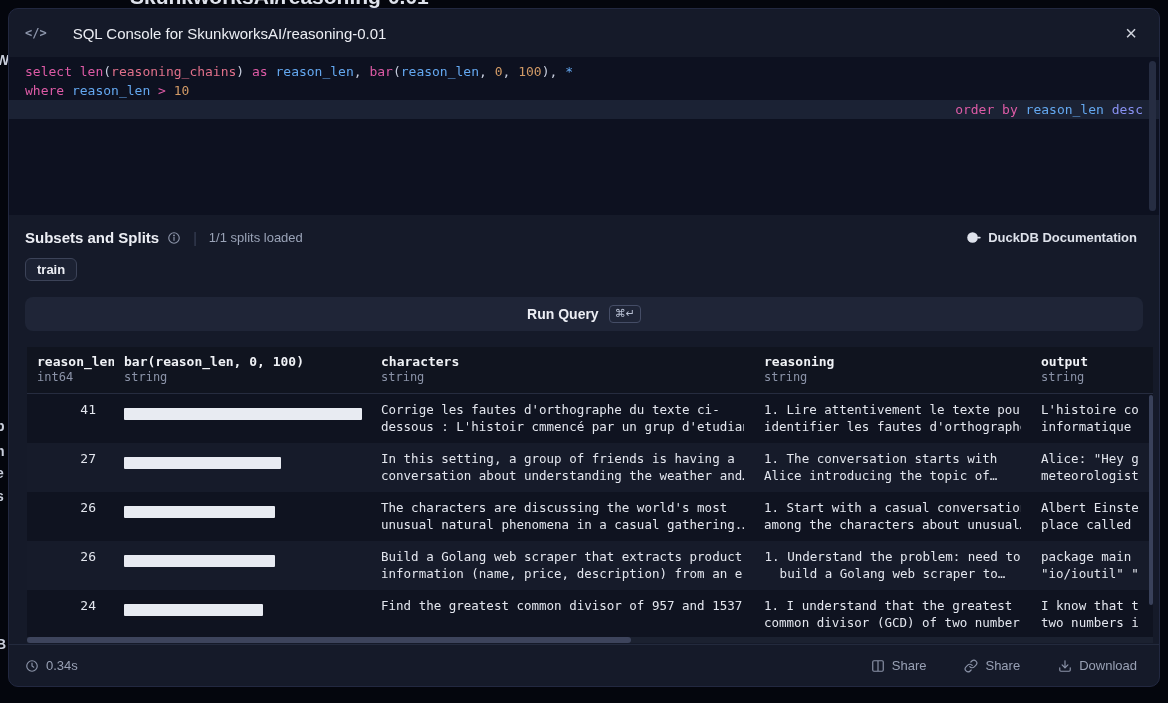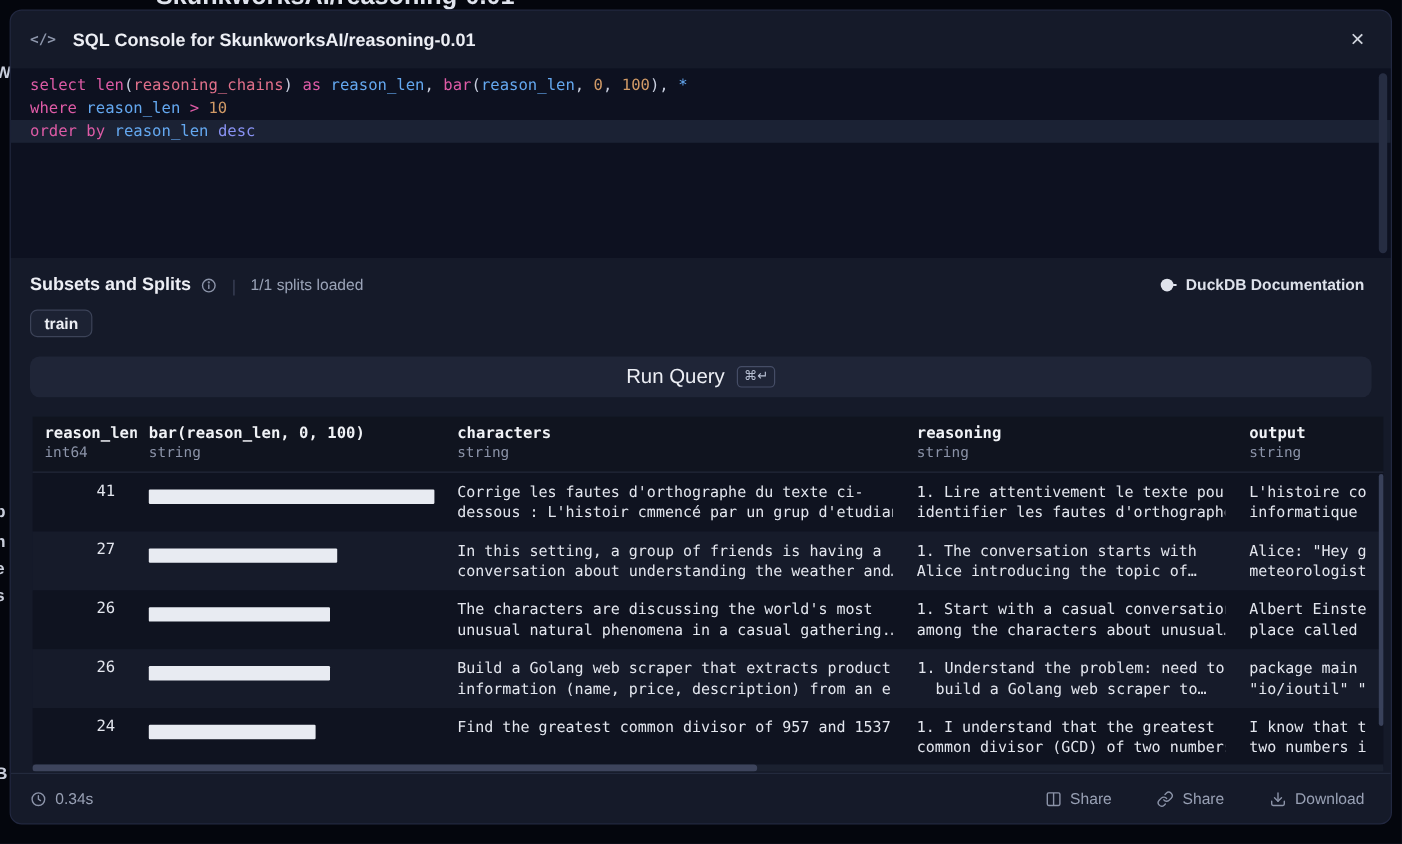--- a/index.html
+++ b/index.html
@@ -17,43 +17,43 @@
   .bg-title{position:absolute;left:130px;top:-15px;font-size:21px;font-weight:bold;color:#dfe3ec;white-space:nowrap;}
   .bg-letters span{position:absolute;left:-4px;color:#c9cedb;font-size:14px;font-weight:bold;}
   
   .modal{
     position:absolute;left:8px;top:8px;width:1152px;height:679px;
     background:#151a29;border:1px solid #222840;border-radius:10px;
     display:flex;flex-direction:column;overflow:hidden;
   }
   .modal-header{height:48px;flex:0 0 48px;display:flex;align-items:center;padding:0 16px;}
   .code-ic{font-family:"DejaVu Sans Mono",monospace;font-size:12px;font-weight:bold;color:#8d96ab;margin-right:10px;}
-  .title{font-size:15px;font-weight:bold;color:#eceef4;margin:4px;flex:1;}
+  .title{font-size:15px;font-weight:normal;color:#eceef4;margin:16px;flex:1;}
   .close{background:none;border:none;color:#d0d4dd;font-size:20px;line-height:1;cursor:pointer;padding:2px 6px;font-family:inherit;}
   
   .editor{position:relative;flex:0 0 158px;height:158px;background:#0d1120;font-family:"DejaVu Sans Mono",monospace;font-size:13px;line-height:19px;padding-top:5px;}
   .cm-line{padding:0 16px;white-space:pre;color:var(--plain);}
-  .cm-line.active{background:#1b2234;}
+  .cm-line.active{background:#1b2234;text-align:right;}
   .tk-kw{color:var(--kw);} .tk-fn{color:var(--fn);} .tk-tbl{color:var(--tbl);}
   .tk-id{color:var(--id);} .tk-num{color:var(--num);} .tk-kw2{color:var(--kw2);} .tk-pl{color:var(--plain);}
   .ed-scroll{position:absolute;right:3px;top:4px;bottom:4px;width:7px;border-radius:4px;background:#262d42;}
   
   .meta-row{margin-top:14px;padding:0 16px;display:flex;align-items:center;justify-content:space-between;flex:0 0 auto;}
   .meta-left{display:flex;align-items:center;gap:8px;}
   .meta-label{font-size:15px;font-weight:bold;color:#eceef4;}
   .meta-divider{color:#3a4157;font-size:14px;margin:0 4px;}
   .meta-status{font-size:13px;color:#9aa3b7;}
   .icon{display:inline-flex;align-items:center;color:#8b93a8;}
   .docs-link{display:flex;align-items:center;gap:7px;color:#dde1ea;font-size:13px;font-weight:600;cursor:pointer;background:none;border:none;font-family:inherit;}
   
   .chips{margin-top:12px;padding:0 16px;flex:0 0 auto;}
   .chip{display:inline-block;padding:3px 11px;border:1px solid #3c4358;border-radius:6px;background:#1c2233;color:#eceef4;font-size:13px;font-weight:bold;cursor:pointer;font-family:inherit;}
   
   .run{margin:16px 16px 0 16px;height:34px;flex:0 0 34px;background:#1f2537;border:none;border-radius:8px;display:flex;align-items:center;justify-content:center;gap:10px;cursor:pointer;font-family:inherit;}
-  .run-label{font-size:17px;font-weight:normal;color:#eceef4;}
+  .run-label{font-size:14px;font-weight:bold;color:#eceef4;}
   .kbd{border:1px solid #454d66;border-radius:4px;padding:0 5px;font-size:11px;line-height:16px;color:#b7bfd2;font-family:"DejaVu Sans",sans-serif;}
   
   .table{position:relative;margin:16px 6px 0 18px;width:1126px;height:296px;flex:0 0 296px;overflow:hidden;font-family:"DejaVu Sans Mono",monospace;}
   .thead{display:flex;height:47px;background:#10141f;border-bottom:1px solid #262c3f;}
   .hcell{padding:7px 10px 0 10px;flex:0 0 auto;overflow:hidden;}
   .hname{font-size:13px;font-weight:bold;color:#f0f2f6;white-space:nowrap;}
   .htype{font-size:12px;color:#8b93a8;white-space:nowrap;margin-top:1px;}
   .trow{display:flex;height:49px;}
   .trow.odd{background:#0f1320;}
   .trow.even{background:#161b2a;}

